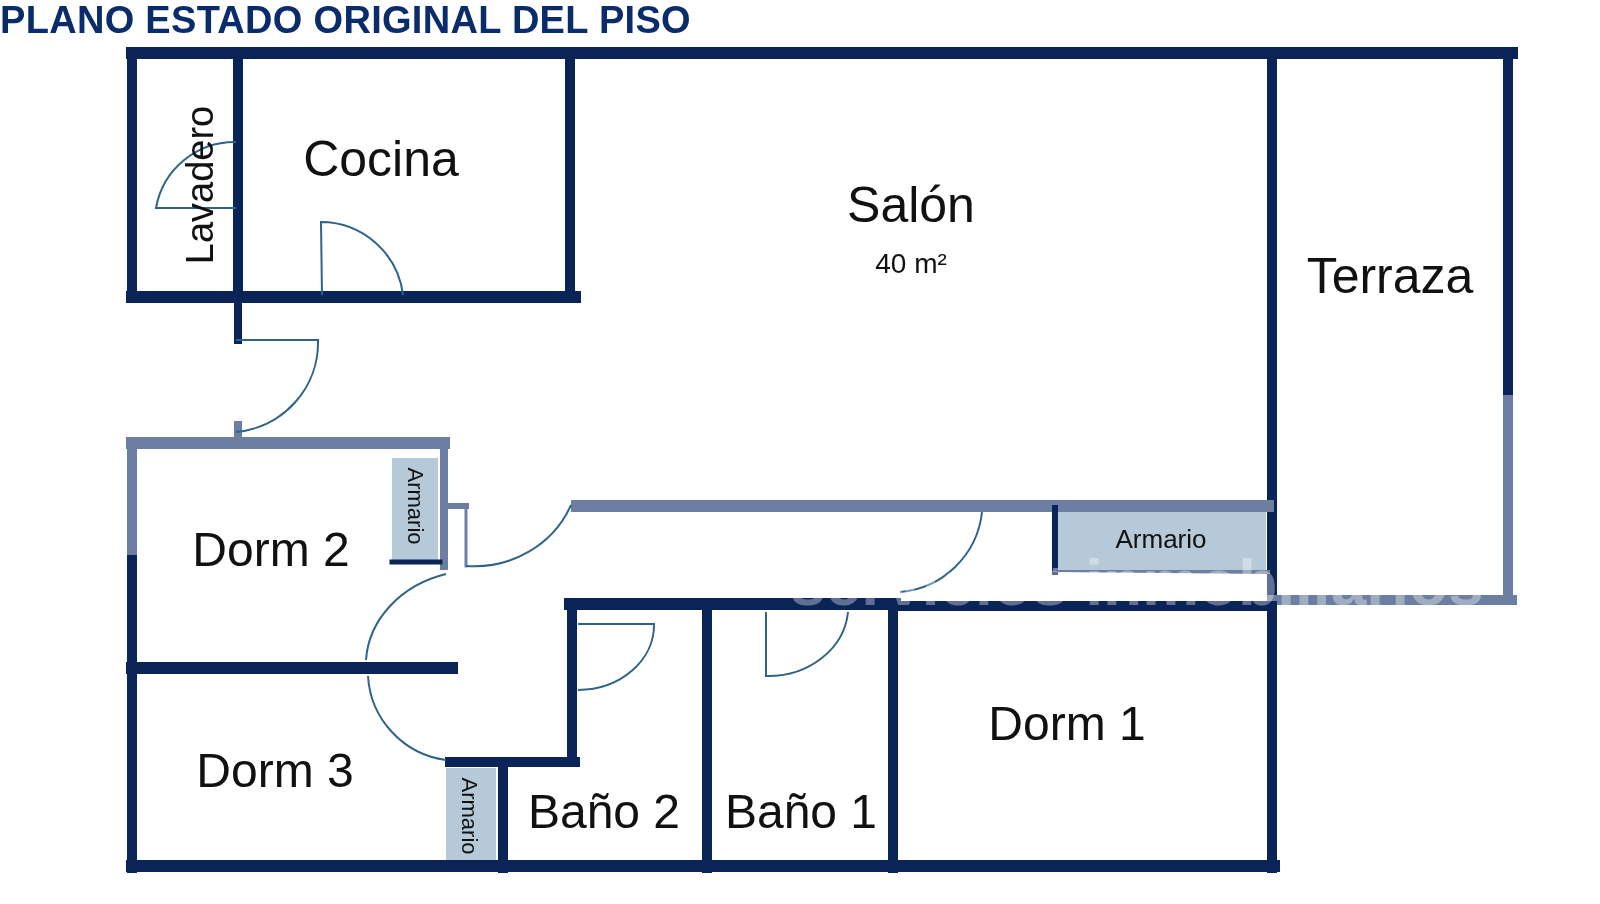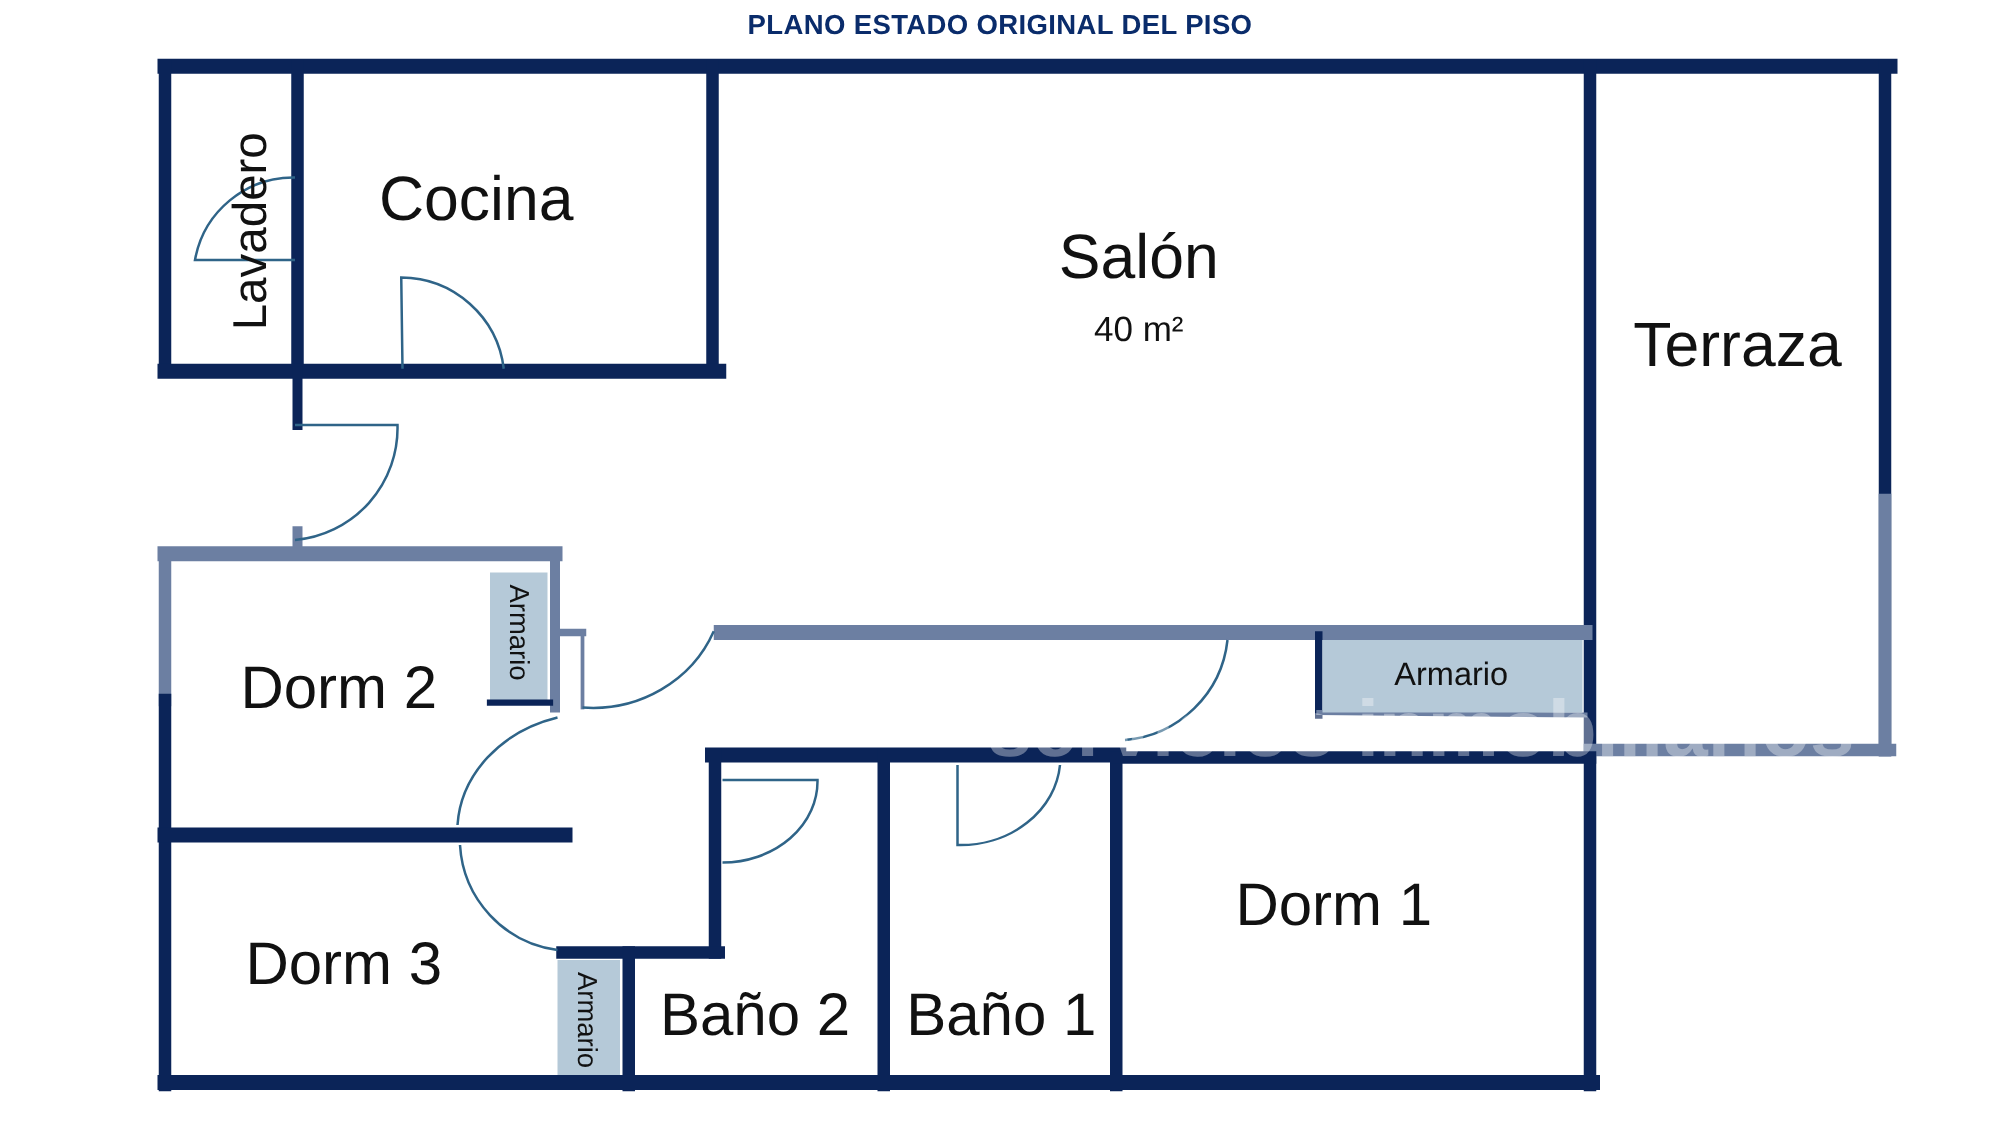--- a/index.html
+++ b/index.html
@@ -12,24 +12,23 @@
       height: 904px;
       position: relative;
       overflow: hidden;
       font-family: "Liberation Sans", sans-serif;
     }
     .title {
       position: absolute;
       top: 0;
       left: 0;
       width: 1600px;
-      text-align: center;
       font-family: "Liberation Sans", sans-serif;
       font-weight: bold;
-      font-size: 22px;
+      font-size: 38px;
       line-height: 40px;
       color: #0a2c6b;
       letter-spacing: 0.3px;
     }
     svg.plan {
       position: absolute;
       top: 0;
       left: 0;
       width: 1600px;
       height: 904px;

